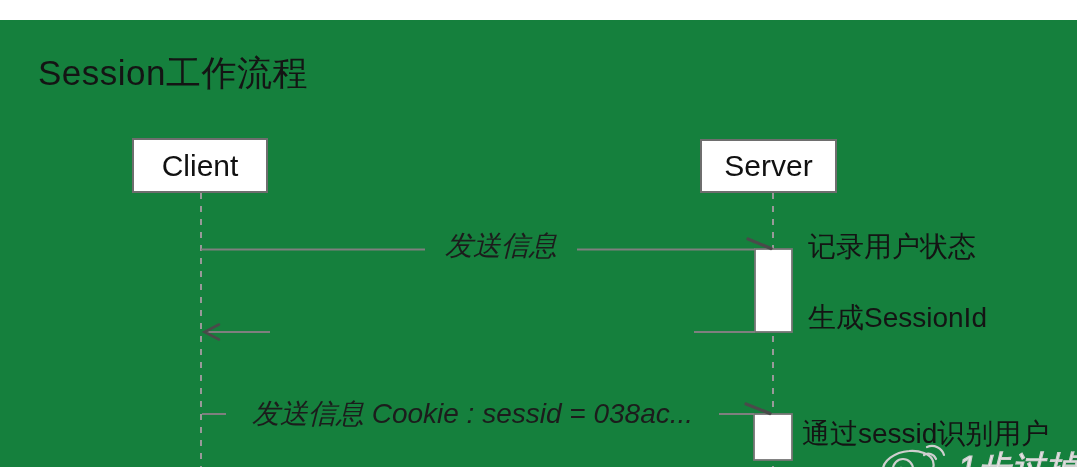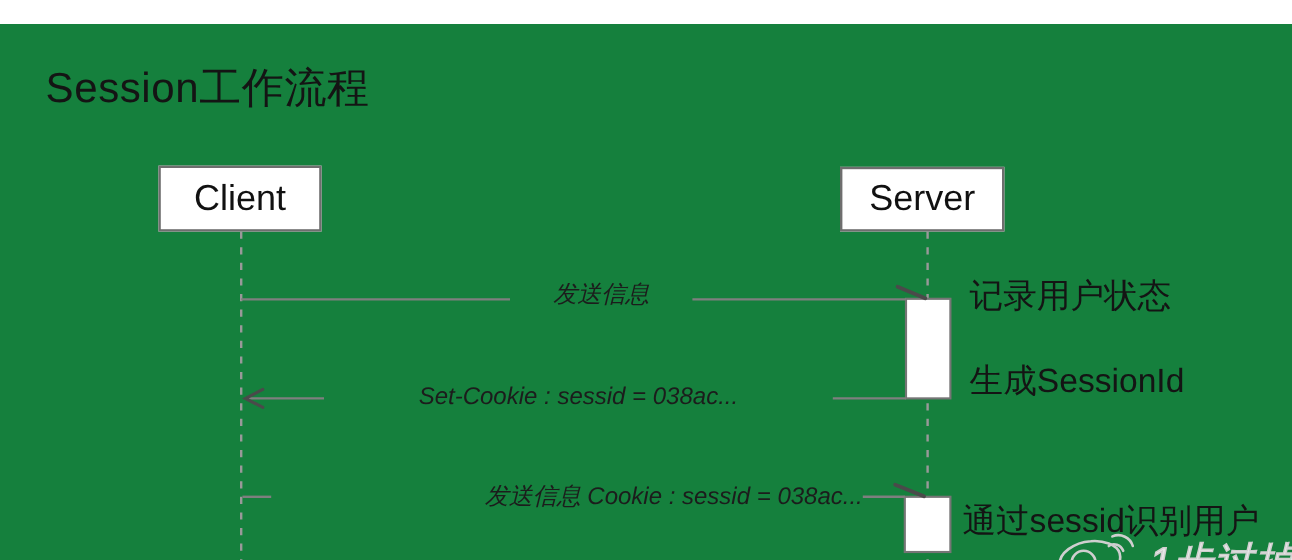--- a/index.html
+++ b/index.html
@@ -29,29 +29,29 @@
     align-items: center;
     justify-content: center;
     font-size: 30px;
     color: #111;
   }
   #client-box { left: 132px; top: 118px; width: 136px; height: 55px; }
   #server-box { left: 700px; top: 119px; width: 137px; height: 54px; }
   #diagram-svg { left: 0; top: 0; width: 1077px; height: 467px; }
   .msg-label {
     font-style: italic;
-    font-size: 20px;
+    font-size: 28px;
     color: #1c1c1c;
     text-align: center;
     white-space: nowrap;
     line-height: 32px;
   }
   #msg1-label { left: 425px; top: 210px; width: 152px; }
   #msg2-label { left: 258px; top: 295px; width: 448px; }
-  #msg3-label { left: 226px; top: 378px; width: 493px; text-align: right; }
+  #msg3-label { left: 226px; top: 378px; width: 493px; }
   .note-label {
     font-size: 28px;
     color: #141414;
     white-space: nowrap;
     line-height: 30px;
   }
   #note1-line1 { left: 808px; top: 212px; }
   #note1-line2 { left: 808px; top: 283px; }
   #note2-line1 { left: 802px; top: 399px; text-align: center; }
   #watermark { left: 878px; top: 416px; width: 200px; height: 52px; }
@@ -102,21 +102,20 @@
   </svg>
 
   <div id="server-box" class="abs actor-box">
     <span>Server</span>
   </div>
   <div id="client-box" class="abs actor-box">
     <span>Client</span>
   </div>
 
   <div id="msg1-label" class="abs msg-label">发送信息</div>
-  <div id="msg2-label" class="abs msg-label">Set-Cookie : sessid = 038ac...</div>
   <div id="msg3-label" class="abs msg-label">发送信息 Cookie : sessid = 038ac...</div>
 
   <div id="note1-line1" class="abs note-label">记录用户状态</div>
   <div id="note1-line2" class="abs note-label">生成SessionId</div>
   <div id="note2-line1" class="abs note-label">通过sessid识别用户</div>
 
   <div id="watermark" class="abs">
     <svg id="watermark-logo" width="76" height="46" viewBox="0 0 76 46">
       <g fill="none" stroke="#cfcfcf" stroke-width="2.2" stroke-linecap="round">
         <path d="M31 9 C17 10 4 19 5 29 C6 39 21 44 35 41 C49 38 58 29 55 19 C53 12 41 8 31 9 Z"></path>

